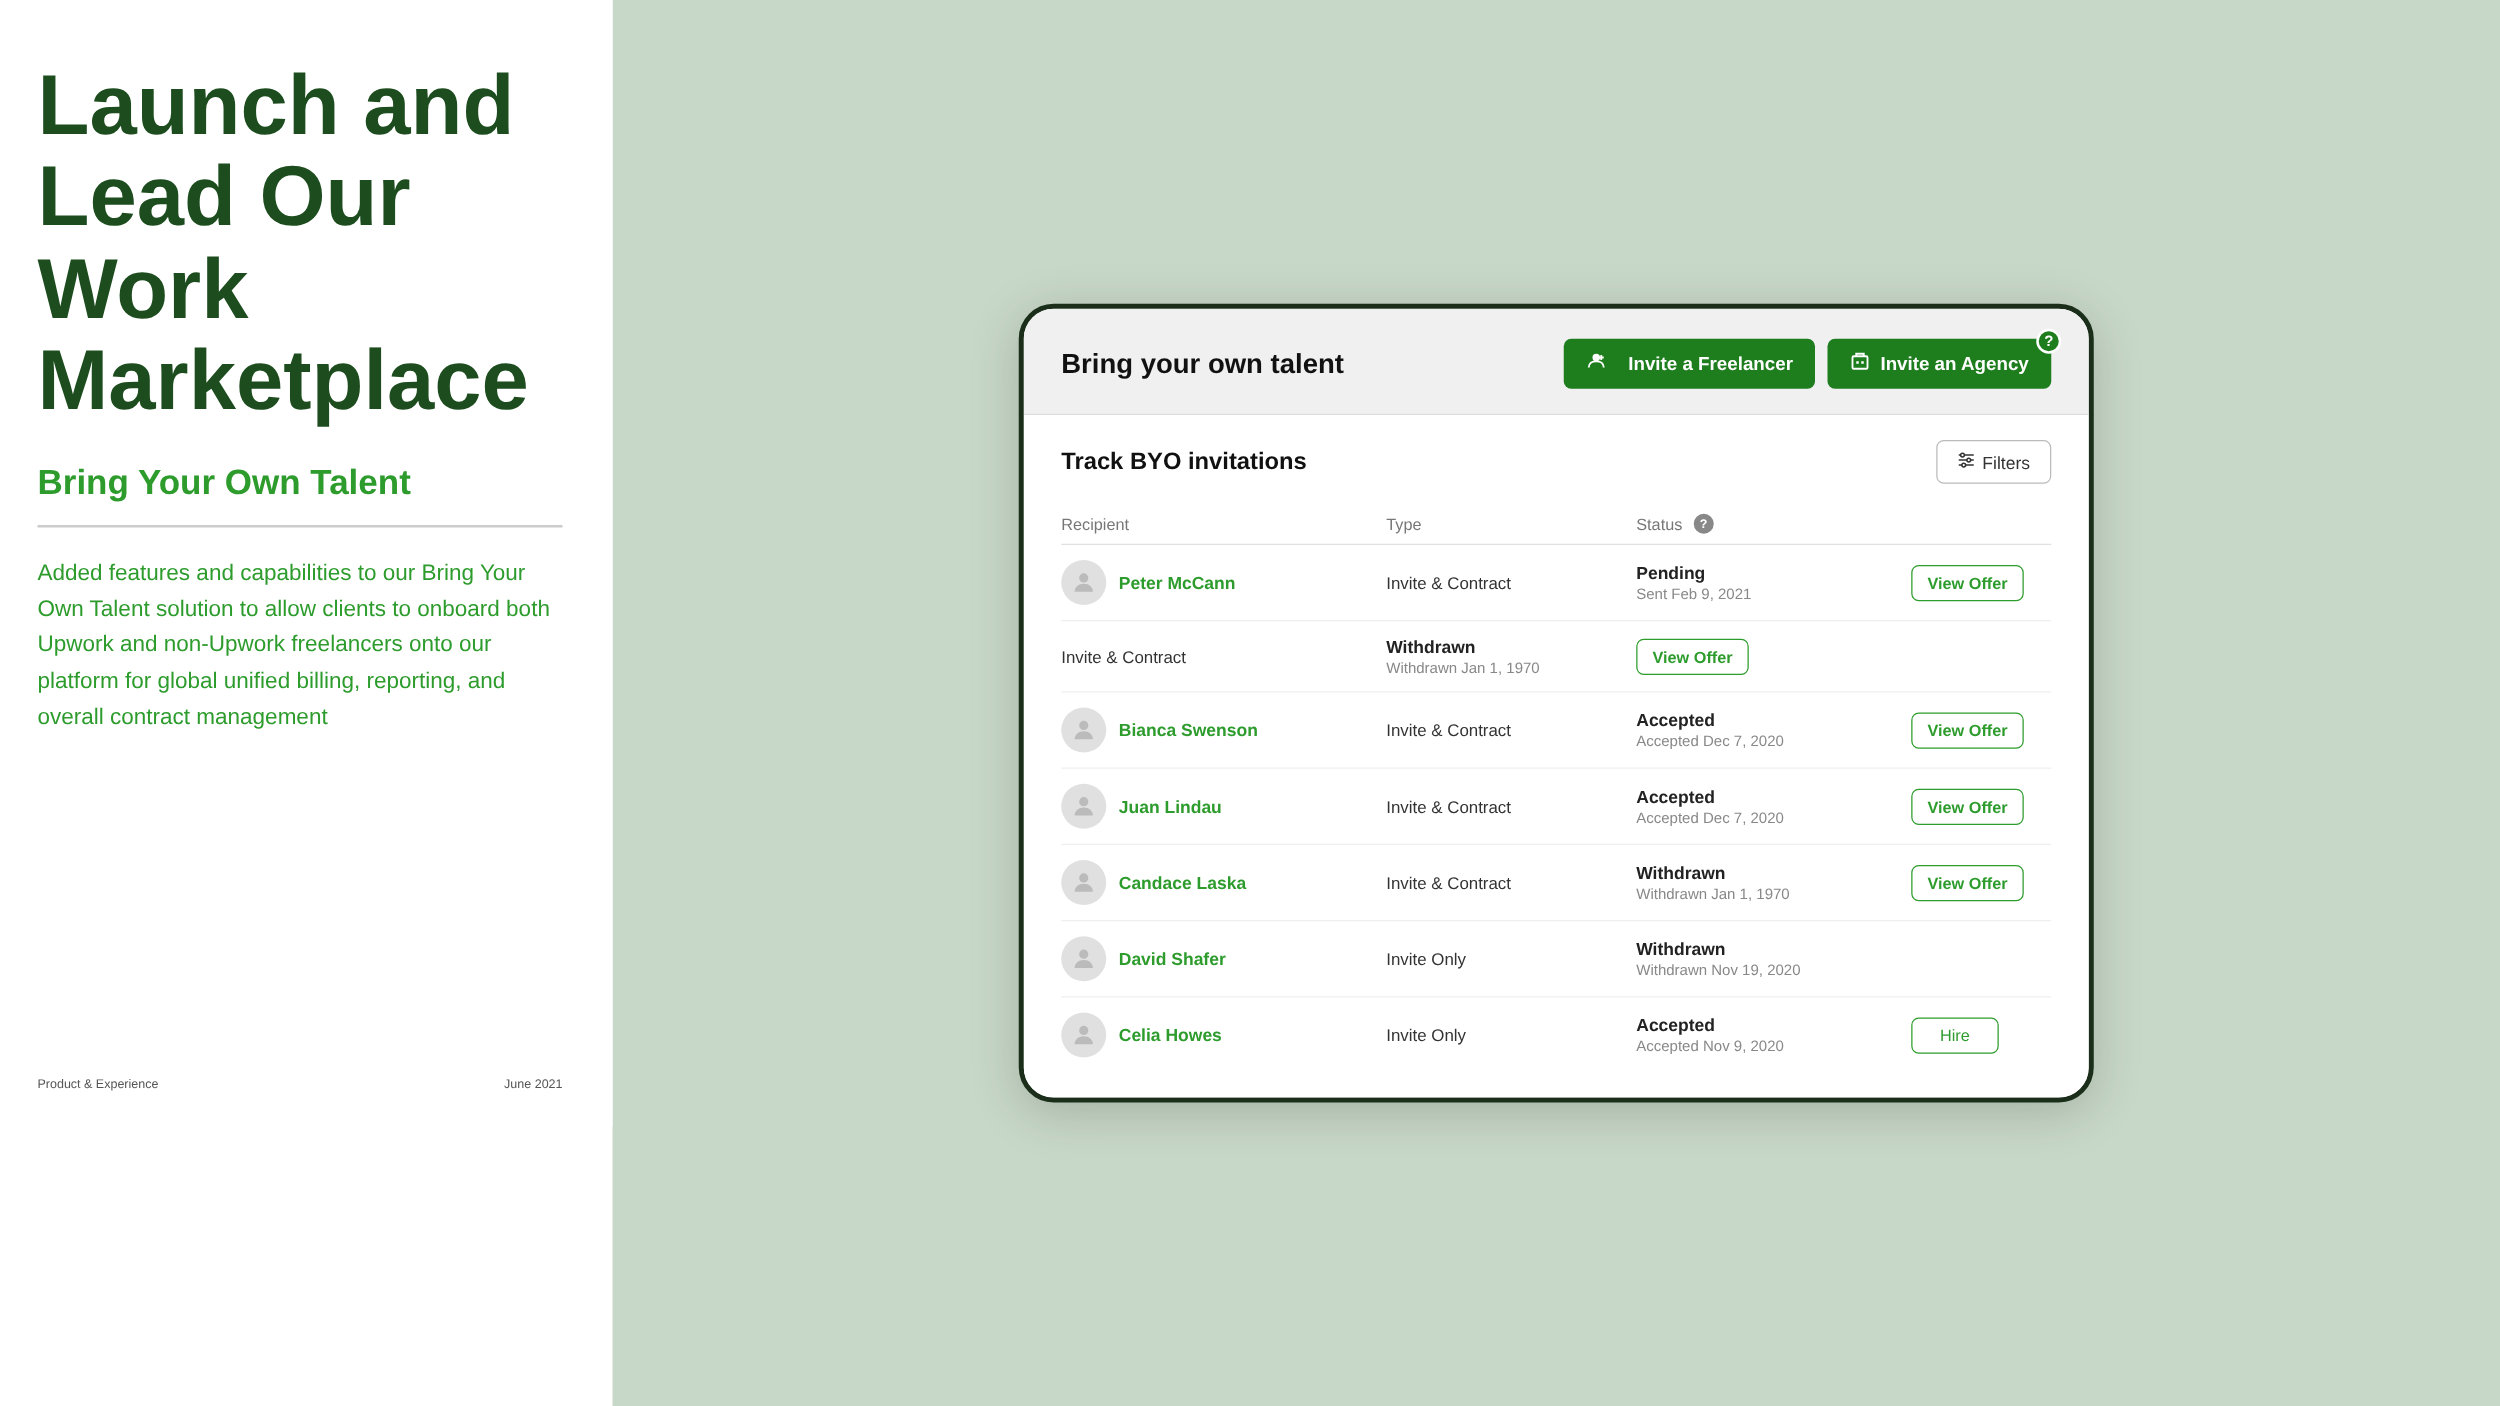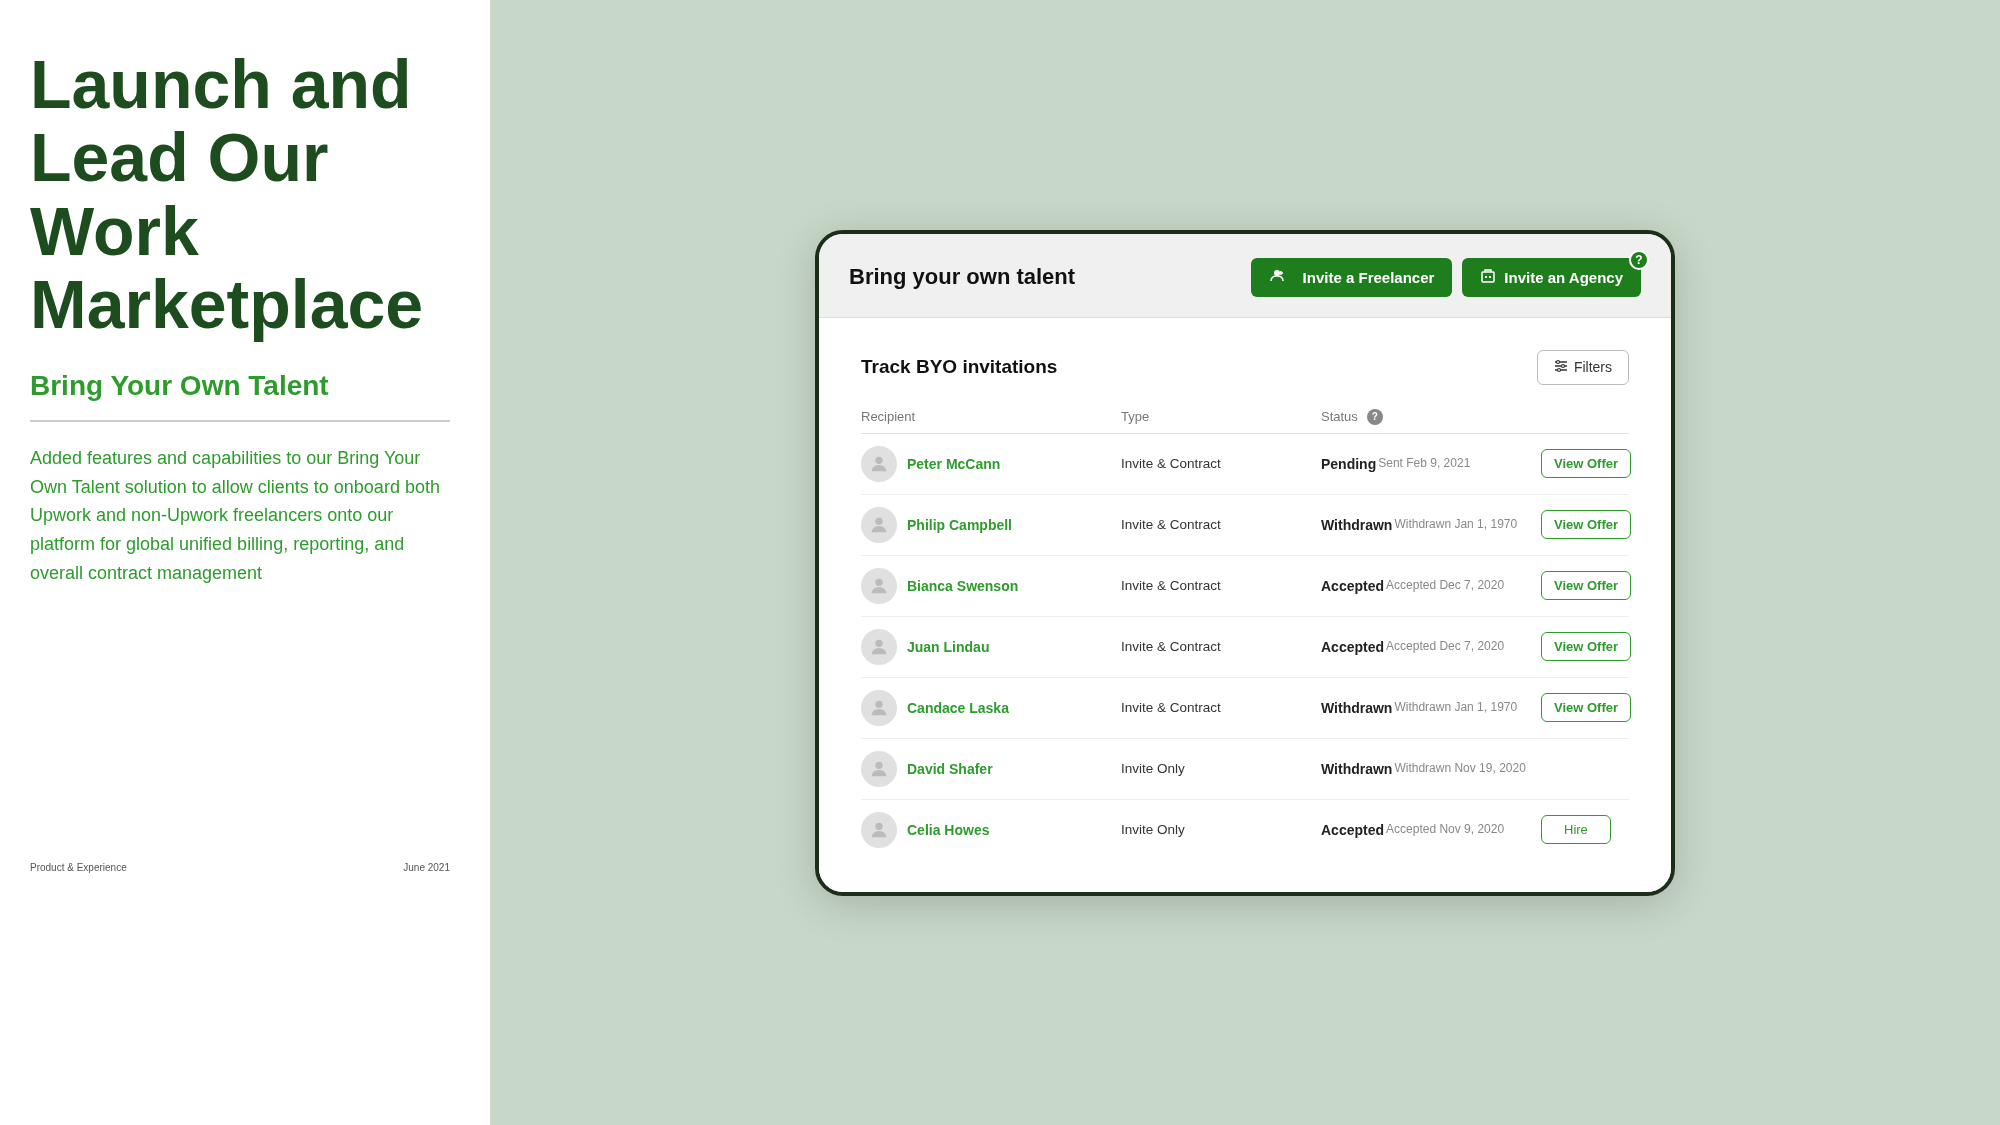--- a/index.html
+++ b/index.html
@@ -150,21 +150,21 @@
       display: flex;
       align-items: center;
       justify-content: center;
       font-weight: 700;
       border: 2px solid #fff;
     }
 
     
     .card-body {
       background: #fff;
-      padding: 12px;
+      padding: 0;
     }
 
     .track-header {
       padding: 20px 30px 0 30px;
       display: flex;
       justify-content: space-between;
       align-items: center;
       margin-bottom: 16px;
     }
 
@@ -251,21 +251,21 @@
       cursor: pointer;
     }
 
     .type-cell {
       font-size: 13.5px;
       color: #333;
     }
 
     .status-cell {
       display: flex;
-      flex-direction: row;
+      flex-direction: column;
       gap: 2px;
     }
 
     .status-label {
       font-size: 14px;
       font-weight: 600;
       color: #222;
     }
 
     .status-date {
@@ -409,129 +409,120 @@
     <div class="status-cell">
       <span class="status-label">Pending</span>
       <span class="status-date">Sent Feb 9, 2021</span>
     </div>
     <div class="action-cell">
       <button class="btn-view-offer">View Offer</button>
     </div>
 
   </div>
             <div class="table-row">
+    <div class="type-cell">Invite &amp; Contract</div>
+    <div class="status-cell">
+      <span class="status-label">Withdrawn</span>
+      <span class="status-date">Withdrawn Jan 1, 1970</span>
+    </div>
+    <div class="action-cell">
+      <button class="btn-view-offer">View Offer</button>
+    </div>
+
+  </div>
+            <div class="table-row">
     <div class="recipient-cell">
       <div class="avatar">
         <svg viewBox="0 0 24 24" xmlns="http://www.w3.org/2000/svg">
           <circle cx="12" cy="8" r="4" fill="#bbb"></circle>
           <path d="M4 20c0-4 3.582-7 8-7s8 3 8 7" fill="#bbb"></path>
         </svg>
       </div>
-      <span class="recipient-name">Philip Campbell</span>
+      <span class="recipient-name">Bianca Swenson</span>
     </div>
     <div class="type-cell">Invite &amp; Contract</div>
     <div class="status-cell">
-      <span class="status-label">Withdrawn</span>
-      <span class="status-date">Withdrawn Jan 1, 1970</span>
+      <span class="status-label">Accepted</span>
+      <span class="status-date">Accepted Dec 7, 2020</span>
     </div>
     <div class="action-cell">
       <button class="btn-view-offer">View Offer</button>
     </div>
 
   </div>
             <div class="table-row">
     <div class="recipient-cell">
       <div class="avatar">
         <svg viewBox="0 0 24 24" xmlns="http://www.w3.org/2000/svg">
           <circle cx="12" cy="8" r="4" fill="#bbb"></circle>
           <path d="M4 20c0-4 3.582-7 8-7s8 3 8 7" fill="#bbb"></path>
         </svg>
       </div>
-      <span class="recipient-name">Bianca Swenson</span>
+      <span class="recipient-name">Juan Lindau</span>
     </div>
     <div class="type-cell">Invite &amp; Contract</div>
     <div class="status-cell">
       <span class="status-label">Accepted</span>
       <span class="status-date">Accepted Dec 7, 2020</span>
     </div>
     <div class="action-cell">
       <button class="btn-view-offer">View Offer</button>
     </div>
 
   </div>
             <div class="table-row">
     <div class="recipient-cell">
       <div class="avatar">
         <svg viewBox="0 0 24 24" xmlns="http://www.w3.org/2000/svg">
           <circle cx="12" cy="8" r="4" fill="#bbb"></circle>
           <path d="M4 20c0-4 3.582-7 8-7s8 3 8 7" fill="#bbb"></path>
         </svg>
       </div>
-      <span class="recipient-name">Juan Lindau</span>
+      <span class="recipient-name">Candace Laska</span>
     </div>
     <div class="type-cell">Invite &amp; Contract</div>
     <div class="status-cell">
-      <span class="status-label">Accepted</span>
-      <span class="status-date">Accepted Dec 7, 2020</span>
+      <span class="status-label">Withdrawn</span>
+      <span class="status-date">Withdrawn Jan 1, 1970</span>
     </div>
     <div class="action-cell">
       <button class="btn-view-offer">View Offer</button>
     </div>
 
   </div>
             <div class="table-row">
     <div class="recipient-cell">
       <div class="avatar">
         <svg viewBox="0 0 24 24" xmlns="http://www.w3.org/2000/svg">
           <circle cx="12" cy="8" r="4" fill="#bbb"></circle>
           <path d="M4 20c0-4 3.582-7 8-7s8 3 8 7" fill="#bbb"></path>
         </svg>
       </div>
-      <span class="recipient-name">Candace Laska</span>
-    </div>
-    <div class="type-cell">Invite &amp; Contract</div>
+      <span class="recipient-name">David Shafer</span>
+    </div>
+    <div class="type-cell">Invite Only</div>
     <div class="status-cell">
       <span class="status-label">Withdrawn</span>
-      <span class="status-date">Withdrawn Jan 1, 1970</span>
-    </div>
-    <div class="action-cell">
-      <button class="btn-view-offer">View Offer</button>
-    </div>
-
+      <span class="status-date">Withdrawn Nov 19, 2020</span>
+    </div>
+    <div class="action-cell">
+      <span></span>
+    </div>
+    <div class="action-cell">
+      <span></span>
+    </div>
   </div>
             <div class="table-row">
     <div class="recipient-cell">
       <div class="avatar">
         <svg viewBox="0 0 24 24" xmlns="http://www.w3.org/2000/svg">
           <circle cx="12" cy="8" r="4" fill="#bbb"></circle>
           <path d="M4 20c0-4 3.582-7 8-7s8 3 8 7" fill="#bbb"></path>
         </svg>
       </div>
-      <span class="recipient-name">David Shafer</span>
-    </div>
-    <div class="type-cell">Invite Only</div>
-    <div class="status-cell">
-      <span class="status-label">Withdrawn</span>
-      <span class="status-date">Withdrawn Nov 19, 2020</span>
-    </div>
-    <div class="action-cell">
-      <span></span>
-    </div>
-    <div class="action-cell">
-      <span></span>
-    </div>
-  </div>
-            <div class="table-row">
-    <div class="recipient-cell">
-      <div class="avatar">
-        <svg viewBox="0 0 24 24" xmlns="http://www.w3.org/2000/svg">
-          <circle cx="12" cy="8" r="4" fill="#bbb"></circle>
-          <path d="M4 20c0-4 3.582-7 8-7s8 3 8 7" fill="#bbb"></path>
-        </svg>
-      </div>
       <span class="recipient-name">Celia Howes</span>
     </div>
     <div class="type-cell">Invite Only</div>
     <div class="status-cell">
       <span class="status-label">Accepted</span>
       <span class="status-date">Accepted Nov 9, 2020</span>
     </div>
     <div class="action-cell">
       <button class="btn-hire">Hire</button>
     </div>

